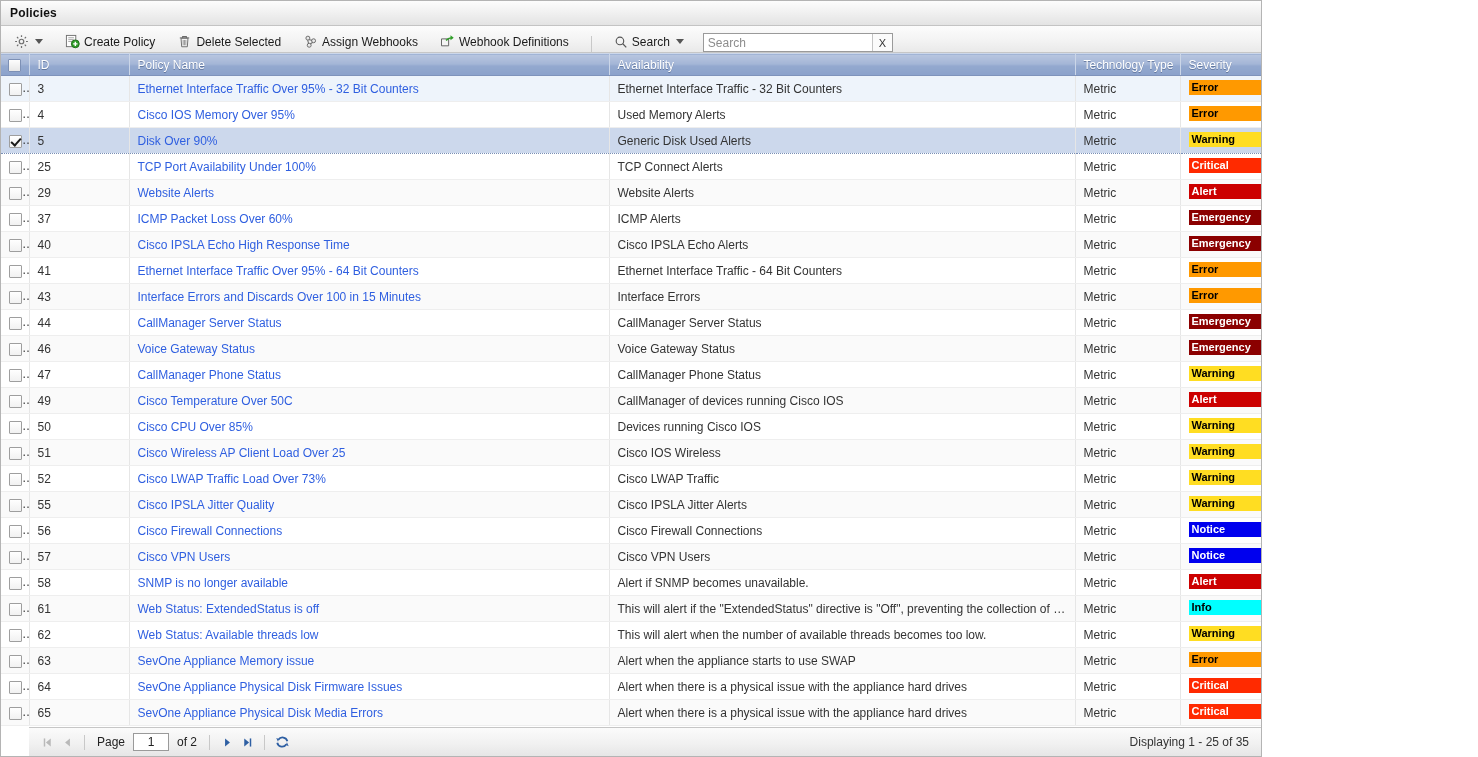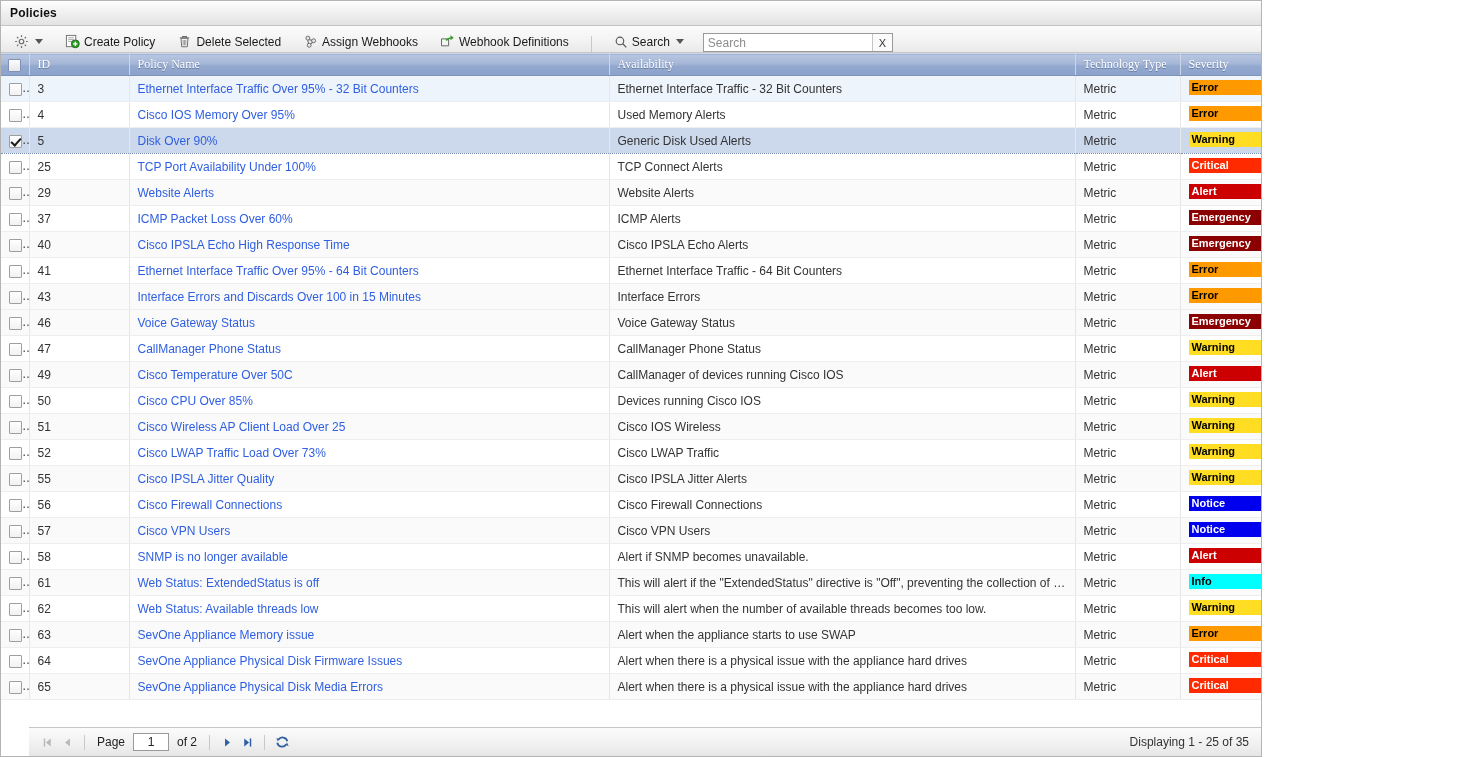--- a/index.html
+++ b/index.html
@@ -87,21 +87,21 @@
     height: 22px;
     background: linear-gradient(to bottom, #b8c6e0 0%, #a3b5d6 48%, #94a9cf 52%, #8ba2cb 100%);
     border-right: 1px solid #cbd6e8;
     border-bottom: 1px solid #7f93bb;
     border-top: 1px solid #ccd7ea;
     color: #ffffff;
     font-size: 12px; font-weight: normal;
     text-align: left; padding: 0 8px;
     text-shadow: 0 1px 0 rgba(60,80,120,.55);
     cursor: pointer; user-select: none;
-    white-space: nowrap; overflow: hidden; font-family: Liberation Serif, serif;
+    white-space: nowrap; overflow: hidden;
   }
   table.grid thead th.c-check { padding: 0; text-align: center; }
   table.grid thead th.c-actions { text-align: left; }
   table.grid tbody td {
     height: 26px; padding: 0 8px;
     border-right: 1px solid #e6e6e6;
     border-bottom: 1px solid #eeeeee;
     font-size: 12px; color: #333;
     white-space: nowrap; overflow: hidden; text-overflow: ellipsis;
   }
@@ -402,20 +402,30 @@
           <tr class="odd">
             <td class="c-check"><span class="cbx"></span></td>
             <td class="c-id">43</td>
             <td class="c-name"><a>Interface Errors and Discards Over 100 in 15 Minutes</a></td>
             <td>Interface Errors</td>
             <td>Metric</td>
             <td class="c-sev"><span class="sev" style="background:#FF9900;color:#000000">Error</span></td>
             <td></td>
             <td class="c-actions"></td>
           </tr>
+          <tr class="even">
+            <td class="c-check"><span class="cbx"></span></td>
+            <td class="c-id">44</td>
+            <td class="c-name"><a>CallManager Server Status</a></td>
+            <td>CallManager Server Status</td>
+            <td>Metric</td>
+            <td class="c-sev"><span class="sev" style="background:#8B0000;color:#FFFFFF">Emergency</span></td>
+            <td></td>
+            <td class="c-actions"></td>
+          </tr>
           <tr class="odd">
             <td class="c-check"><span class="cbx"></span></td>
             <td class="c-id">46</td>
             <td class="c-name"><a>Voice Gateway Status</a></td>
             <td>Voice Gateway Status</td>
             <td>Metric</td>
             <td class="c-sev"><span class="sev" style="background:#8B0000;color:#FFFFFF">Emergency</span></td>
             <td></td>
             <td class="c-actions"></td>
           </tr>

